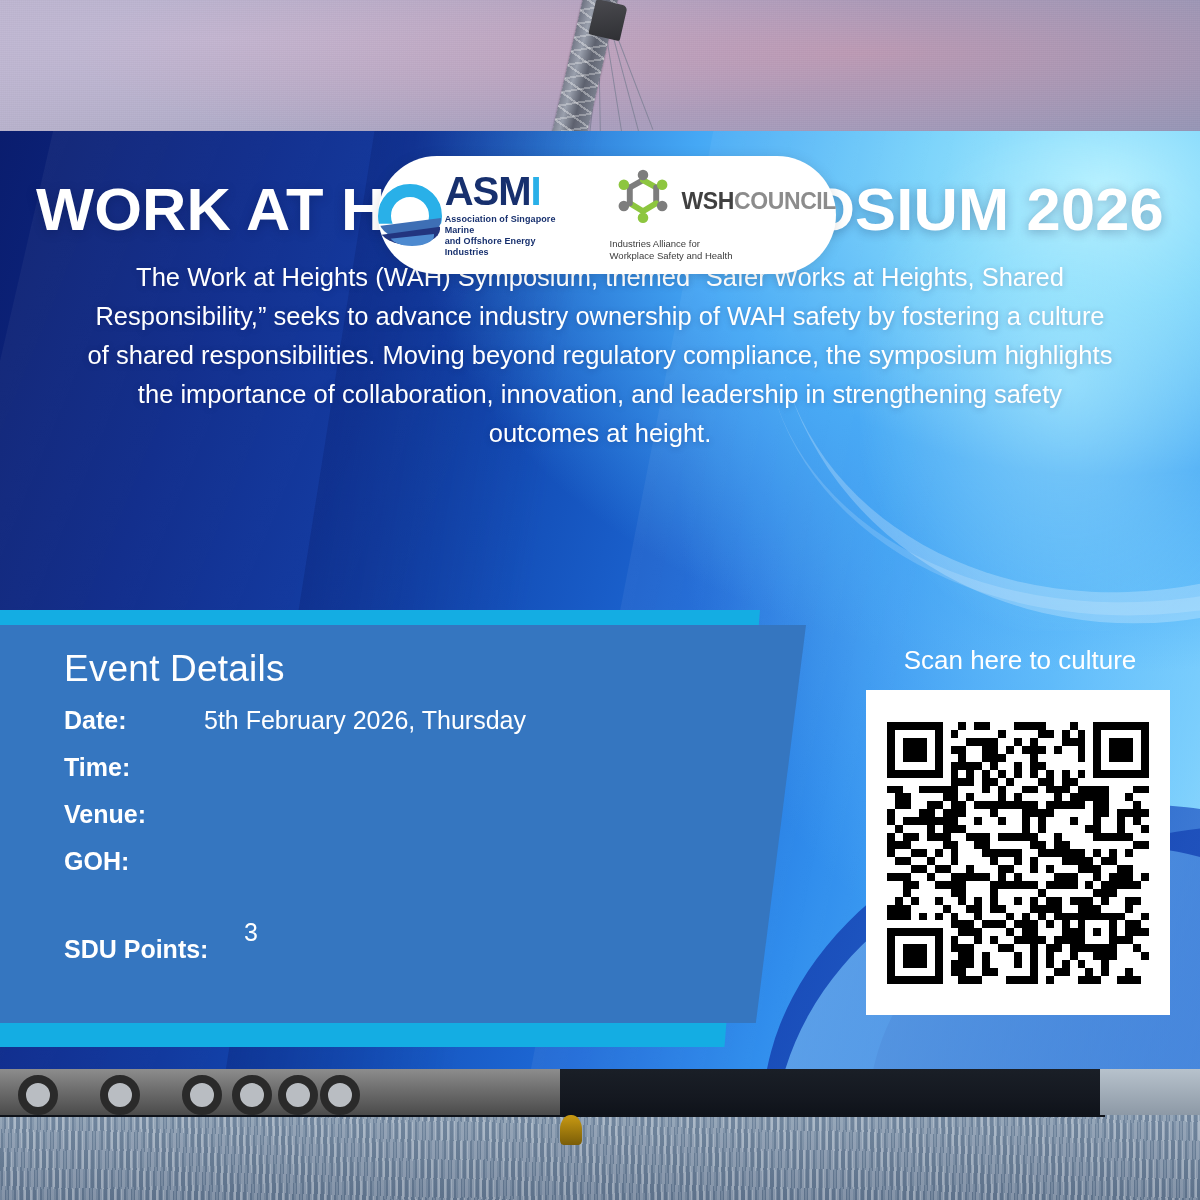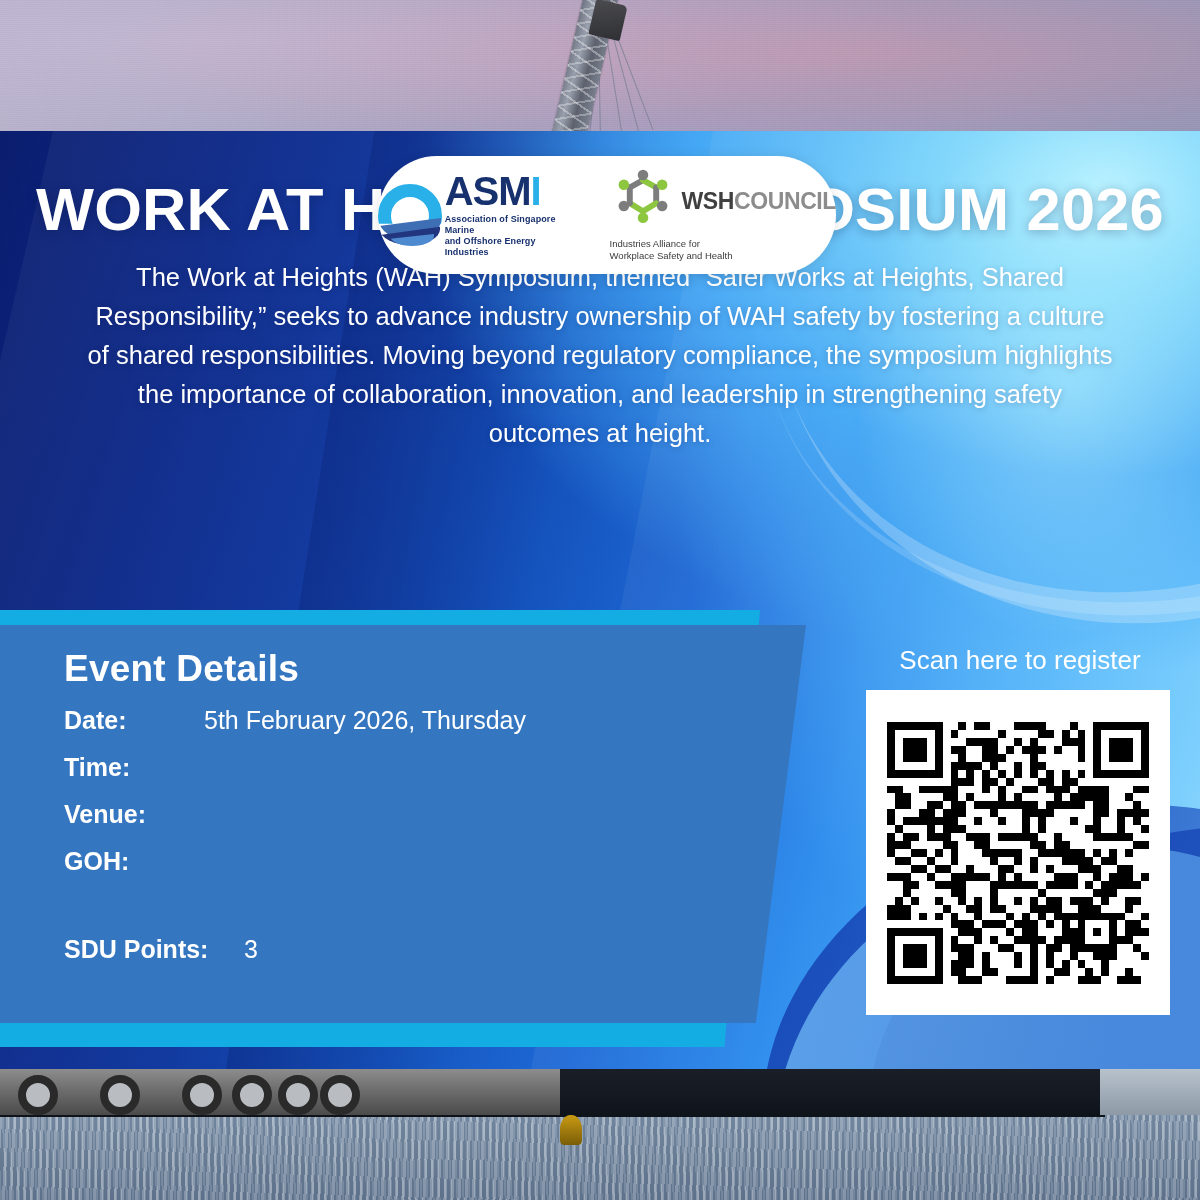--- a/index.html
+++ b/index.html
@@ -175,23 +175,23 @@
   .panel-blue{
     position:absolute;left:-30px;top:625px;width:836px;height:398px;
     background:#3576c0;
     clip-path:polygon(0 0, 100% 0, 94% 100%, 0 100%);
     z-index:5;
   }
   .details{
     position:absolute;left:64px;top:648px;width:700px;z-index:6;color:#ffffff;
   }
   .details h2{
-    margin:0 0 14px 0;font-size:37px;font-weight:bold;letter-spacing:.2px;
-  }
-  .drow{display:flex;align-items:flex-end;margin-bottom:14px;}
+    margin:0 0 14px 0;font-size:37px;font-weight:normal;letter-spacing:.2px;
+  }
+  .drow{display:flex;align-items:center;margin-bottom:14px;}
   .dlabel{
     width:140px;flex:0 0 140px;font-size:25px;font-weight:bold;line-height:33px;
   }
   .dvalue{font-size:25px;line-height:33px;font-weight:normal;}
   .dvalue .l2{display:block;}
   .row-sdu{margin-top:20px;margin-bottom:0;}
   .row-sdu .dlabel{width:180px;flex:0 0 180px;margin-top:35px;}
 
   
   .scan-label{
@@ -344,21 +344,21 @@
     <div class="drow">
       <div class="dlabel">GOH:</div>
     </div>
 
     <div class="drow row-sdu">
       <div class="dlabel">SDU Points:</div>
       <div class="dvalue">3</div>
     </div>
   </div>
 
-  <div class="scan-label">Scan here to register</div>
+  <div class="scan-label">Scan here to culture</div>
   <div class="qr-card">
     <svg id="qr-svg" width="262" height="262" viewBox="0 0 33 33" shape-rendering="crispEdges">
         <rect width="33" height="33" fill="#ffffff"></rect>
         <path d="M0 0h1v1h-1zM1 0h1v1h-1zM2 0h1v1h-1zM3 0h1v1h-1zM4 0h1v1h-1zM5 0h1v1h-1zM6 0h1v1h-1zM9 0h1v1h-1zM11 0h1v1h-1zM12 0h1v1h-1zM16 0h1v1h-1zM17 0h1v1h-1zM18 0h1v1h-1zM19 0h1v1h-1zM23 0h1v1h-1zM26 0h1v1h-1zM27 0h1v1h-1zM28 0h1v1h-1zM29 0h1v1h-1zM30 0h1v1h-1zM31 0h1v1h-1zM32 0h1v1h-1zM0 1h1v1h-1zM6 1h1v1h-1zM8 1h1v1h-1zM14 1h1v1h-1zM19 1h1v1h-1zM20 1h1v1h-1zM22 1h1v1h-1zM24 1h1v1h-1zM26 1h1v1h-1zM32 1h1v1h-1zM0 2h1v1h-1zM2 2h1v1h-1zM3 2h1v1h-1zM4 2h1v1h-1zM6 2h1v1h-1zM10 2h1v1h-1zM11 2h1v1h-1zM12 2h1v1h-1zM13 2h1v1h-1zM16 2h1v1h-1zM18 2h1v1h-1zM22 2h1v1h-1zM23 2h1v1h-1zM24 2h1v1h-1zM26 2h1v1h-1zM28 2h1v1h-1zM29 2h1v1h-1zM30 2h1v1h-1zM32 2h1v1h-1zM0 3h1v1h-1zM2 3h1v1h-1zM3 3h1v1h-1zM4 3h1v1h-1zM6 3h1v1h-1zM8 3h1v1h-1zM9 3h1v1h-1zM12 3h1v1h-1zM13 3h1v1h-1zM15 3h1v1h-1zM17 3h1v1h-1zM18 3h1v1h-1zM19 3h1v1h-1zM21 3h1v1h-1zM24 3h1v1h-1zM26 3h1v1h-1zM28 3h1v1h-1zM29 3h1v1h-1zM30 3h1v1h-1zM32 3h1v1h-1zM0 4h1v1h-1zM2 4h1v1h-1zM3 4h1v1h-1zM4 4h1v1h-1zM6 4h1v1h-1zM9 4h1v1h-1zM12 4h1v1h-1zM13 4h1v1h-1zM14 4h1v1h-1zM18 4h1v1h-1zM24 4h1v1h-1zM26 4h1v1h-1zM28 4h1v1h-1zM29 4h1v1h-1zM30 4h1v1h-1zM32 4h1v1h-1zM0 5h1v1h-1zM6 5h1v1h-1zM8 5h1v1h-1zM9 5h1v1h-1zM10 5h1v1h-1zM11 5h1v1h-1zM13 5h1v1h-1zM16 5h1v1h-1zM18 5h1v1h-1zM19 5h1v1h-1zM26 5h1v1h-1zM32 5h1v1h-1zM0 6h1v1h-1zM1 6h1v1h-1zM2 6h1v1h-1zM3 6h1v1h-1zM4 6h1v1h-1zM5 6h1v1h-1zM6 6h1v1h-1zM8 6h1v1h-1zM10 6h1v1h-1zM12 6h1v1h-1zM14 6h1v1h-1zM16 6h1v1h-1zM18 6h1v1h-1zM20 6h1v1h-1zM22 6h1v1h-1zM24 6h1v1h-1zM26 6h1v1h-1zM27 6h1v1h-1zM28 6h1v1h-1zM29 6h1v1h-1zM30 6h1v1h-1zM31 6h1v1h-1zM32 6h1v1h-1zM8 7h1v1h-1zM9 7h1v1h-1zM10 7h1v1h-1zM12 7h1v1h-1zM13 7h1v1h-1zM15 7h1v1h-1zM19 7h1v1h-1zM20 7h1v1h-1zM22 7h1v1h-1zM23 7h1v1h-1zM0 8h1v1h-1zM1 8h1v1h-1zM4 8h1v1h-1zM5 8h1v1h-1zM6 8h1v1h-1zM7 8h1v1h-1zM8 8h1v1h-1zM12 8h1v1h-1zM14 8h1v1h-1zM17 8h1v1h-1zM18 8h1v1h-1zM20 8h1v1h-1zM21 8h1v1h-1zM22 8h1v1h-1zM24 8h1v1h-1zM25 8h1v1h-1zM26 8h1v1h-1zM27 8h1v1h-1zM31 8h1v1h-1zM32 8h1v1h-1zM1 9h1v1h-1zM2 9h1v1h-1zM7 9h1v1h-1zM8 9h1v1h-1zM10 9h1v1h-1zM14 9h1v1h-1zM16 9h1v1h-1zM21 9h1v1h-1zM23 9h1v1h-1zM24 9h1v1h-1zM25 9h1v1h-1zM26 9h1v1h-1zM27 9h1v1h-1zM30 9h1v1h-1zM1 10h1v1h-1zM2 10h1v1h-1zM5 10h1v1h-1zM6 10h1v1h-1zM8 10h1v1h-1zM9 10h1v1h-1zM11 10h1v1h-1zM12 10h1v1h-1zM13 10h1v1h-1zM14 10h1v1h-1zM15 10h1v1h-1zM16 10h1v1h-1zM17 10h1v1h-1zM18 10h1v1h-1zM20 10h1v1h-1zM21 10h1v1h-1zM22 10h1v1h-1zM23 10h1v1h-1zM24 10h1v1h-1zM26 10h1v1h-1zM27 10h1v1h-1zM31 10h1v1h-1zM0 11h1v1h-1zM4 11h1v1h-1zM5 11h1v1h-1zM7 11h1v1h-1zM8 11h1v1h-1zM9 11h1v1h-1zM13 11h1v1h-1zM17 11h1v1h-1zM18 11h1v1h-1zM19 11h1v1h-1zM20 11h1v1h-1zM26 11h1v1h-1zM27 11h1v1h-1zM29 11h1v1h-1zM30 11h1v1h-1zM31 11h1v1h-1zM32 11h1v1h-1zM0 12h1v1h-1zM2 12h1v1h-1zM3 12h1v1h-1zM4 12h1v1h-1zM5 12h1v1h-1zM6 12h1v1h-1zM7 12h1v1h-1zM8 12h1v1h-1zM11 12h1v1h-1zM14 12h1v1h-1zM17 12h1v1h-1zM19 12h1v1h-1zM23 12h1v1h-1zM26 12h1v1h-1zM29 12h1v1h-1zM31 12h1v1h-1zM1 13h1v1h-1zM5 13h1v1h-1zM7 13h1v1h-1zM8 13h1v1h-1zM9 13h1v1h-1zM17 13h1v1h-1zM19 13h1v1h-1zM25 13h1v1h-1zM26 13h1v1h-1zM29 13h1v1h-1zM32 13h1v1h-1zM0 14h1v1h-1zM2 14h1v1h-1zM3 14h1v1h-1zM5 14h1v1h-1zM6 14h1v1h-1zM7 14h1v1h-1zM10 14h1v1h-1zM11 14h1v1h-1zM12 14h1v1h-1zM14 14h1v1h-1zM15 14h1v1h-1zM16 14h1v1h-1zM17 14h1v1h-1zM18 14h1v1h-1zM21 14h1v1h-1zM26 14h1v1h-1zM27 14h1v1h-1zM28 14h1v1h-1zM29 14h1v1h-1zM30 14h1v1h-1zM0 15h1v1h-1zM1 15h1v1h-1zM2 15h1v1h-1zM7 15h1v1h-1zM8 15h1v1h-1zM11 15h1v1h-1zM12 15h1v1h-1zM18 15h1v1h-1zM19 15h1v1h-1zM21 15h1v1h-1zM22 15h1v1h-1zM31 15h1v1h-1zM32 15h1v1h-1zM0 16h1v1h-1zM3 16h1v1h-1zM4 16h1v1h-1zM6 16h1v1h-1zM8 16h1v1h-1zM12 16h1v1h-1zM13 16h1v1h-1zM14 16h1v1h-1zM15 16h1v1h-1zM16 16h1v1h-1zM19 16h1v1h-1zM20 16h1v1h-1zM21 16h1v1h-1zM22 16h1v1h-1zM23 16h1v1h-1zM24 16h1v1h-1zM26 16h1v1h-1zM28 16h1v1h-1zM30 16h1v1h-1zM1 17h1v1h-1zM2 17h1v1h-1zM5 17h1v1h-1zM8 17h1v1h-1zM13 17h1v1h-1zM16 17h1v1h-1zM18 17h1v1h-1zM22 17h1v1h-1zM23 17h1v1h-1zM24 17h1v1h-1zM25 17h1v1h-1zM27 17h1v1h-1zM28 17h1v1h-1zM3 18h1v1h-1zM4 18h1v1h-1zM6 18h1v1h-1zM7 18h1v1h-1zM10 18h1v1h-1zM14 18h1v1h-1zM15 18h1v1h-1zM18 18h1v1h-1zM20 18h1v1h-1zM24 18h1v1h-1zM25 18h1v1h-1zM26 18h1v1h-1zM29 18h1v1h-1zM30 18h1v1h-1zM0 19h1v1h-1zM1 19h1v1h-1zM2 19h1v1h-1zM5 19h1v1h-1zM8 19h1v1h-1zM9 19h1v1h-1zM10 19h1v1h-1zM11 19h1v1h-1zM12 19h1v1h-1zM14 19h1v1h-1zM16 19h1v1h-1zM21 19h1v1h-1zM22 19h1v1h-1zM23 19h1v1h-1zM26 19h1v1h-1zM28 19h1v1h-1zM29 19h1v1h-1zM30 19h1v1h-1zM32 19h1v1h-1zM2 20h1v1h-1zM3 20h1v1h-1zM6 20h1v1h-1zM7 20h1v1h-1zM8 20h1v1h-1zM9 20h1v1h-1zM13 20h1v1h-1zM14 20h1v1h-1zM15 20h1v1h-1zM16 20h1v1h-1zM17 20h1v1h-1zM18 20h1v1h-1zM20 20h1v1h-1zM21 20h1v1h-1zM22 20h1v1h-1zM23 20h1v1h-1zM25 20h1v1h-1zM27 20h1v1h-1zM28 20h1v1h-1zM29 20h1v1h-1zM30 20h1v1h-1zM31 20h1v1h-1zM2 21h1v1h-1zM8 21h1v1h-1zM9 21h1v1h-1zM13 21h1v1h-1zM19 21h1v1h-1zM26 21h1v1h-1zM27 21h1v1h-1zM28 21h1v1h-1zM1 22h1v1h-1zM3 22h1v1h-1zM6 22h1v1h-1zM9 22h1v1h-1zM11 22h1v1h-1zM13 22h1v1h-1zM16 22h1v1h-1zM18 22h1v1h-1zM20 22h1v1h-1zM21 22h1v1h-1zM23 22h1v1h-1zM24 22h1v1h-1zM25 22h1v1h-1zM27 22h1v1h-1zM30 22h1v1h-1zM31 22h1v1h-1zM0 23h1v1h-1zM1 23h1v1h-1zM2 23h1v1h-1zM7 23h1v1h-1zM10 23h1v1h-1zM11 23h1v1h-1zM13 23h1v1h-1zM14 23h1v1h-1zM18 23h1v1h-1zM19 23h1v1h-1zM20 23h1v1h-1zM21 23h1v1h-1zM24 23h1v1h-1zM25 23h1v1h-1zM26 23h1v1h-1zM30 23h1v1h-1zM0 24h1v1h-1zM1 24h1v1h-1zM2 24h1v1h-1zM4 24h1v1h-1zM6 24h1v1h-1zM8 24h1v1h-1zM11 24h1v1h-1zM15 24h1v1h-1zM17 24h1v1h-1zM19 24h1v1h-1zM21 24h1v1h-1zM22 24h1v1h-1zM23 24h1v1h-1zM24 24h1v1h-1zM25 24h1v1h-1zM26 24h1v1h-1zM27 24h1v1h-1zM28 24h1v1h-1zM29 24h1v1h-1zM32 24h1v1h-1zM8 25h1v1h-1zM9 25h1v1h-1zM10 25h1v1h-1zM12 25h1v1h-1zM13 25h1v1h-1zM14 25h1v1h-1zM16 25h1v1h-1zM17 25h1v1h-1zM18 25h1v1h-1zM20 25h1v1h-1zM22 25h1v1h-1zM24 25h1v1h-1zM28 25h1v1h-1zM30 25h1v1h-1zM31 25h1v1h-1zM0 26h1v1h-1zM1 26h1v1h-1zM2 26h1v1h-1zM3 26h1v1h-1zM4 26h1v1h-1zM5 26h1v1h-1zM6 26h1v1h-1zM9 26h1v1h-1zM10 26h1v1h-1zM11 26h1v1h-1zM15 26h1v1h-1zM17 26h1v1h-1zM18 26h1v1h-1zM22 26h1v1h-1zM23 26h1v1h-1zM24 26h1v1h-1zM26 26h1v1h-1zM28 26h1v1h-1zM30 26h1v1h-1zM31 26h1v1h-1zM32 26h1v1h-1zM0 27h1v1h-1zM6 27h1v1h-1zM8 27h1v1h-1zM11 27h1v1h-1zM13 27h1v1h-1zM16 27h1v1h-1zM17 27h1v1h-1zM18 27h1v1h-1zM19 27h1v1h-1zM21 27h1v1h-1zM22 27h1v1h-1zM23 27h1v1h-1zM24 27h1v1h-1zM28 27h1v1h-1zM29 27h1v1h-1zM30 27h1v1h-1zM0 28h1v1h-1zM2 28h1v1h-1zM3 28h1v1h-1zM4 28h1v1h-1zM6 28h1v1h-1zM8 28h1v1h-1zM9 28h1v1h-1zM10 28h1v1h-1zM14 28h1v1h-1zM15 28h1v1h-1zM18 28h1v1h-1zM20 28h1v1h-1zM21 28h1v1h-1zM23 28h1v1h-1zM24 28h1v1h-1zM25 28h1v1h-1zM26 28h1v1h-1zM27 28h1v1h-1zM28 28h1v1h-1zM31 28h1v1h-1zM0 29h1v1h-1zM2 29h1v1h-1zM3 29h1v1h-1zM4 29h1v1h-1zM6 29h1v1h-1zM9 29h1v1h-1zM10 29h1v1h-1zM12 29h1v1h-1zM16 29h1v1h-1zM18 29h1v1h-1zM20 29h1v1h-1zM23 29h1v1h-1zM26 29h1v1h-1zM27 29h1v1h-1zM28 29h1v1h-1zM32 29h1v1h-1zM0 30h1v1h-1zM2 30h1v1h-1zM3 30h1v1h-1zM4 30h1v1h-1zM6 30h1v1h-1zM8 30h1v1h-1zM9 30h1v1h-1zM10 30h1v1h-1zM12 30h1v1h-1zM16 30h1v1h-1zM18 30h1v1h-1zM20 30h1v1h-1zM22 30h1v1h-1zM24 30h1v1h-1zM27 30h1v1h-1zM0 31h1v1h-1zM6 31h1v1h-1zM8 31h1v1h-1zM9 31h1v1h-1zM12 31h1v1h-1zM13 31h1v1h-1zM18 31h1v1h-1zM21 31h1v1h-1zM22 31h1v1h-1zM25 31h1v1h-1zM27 31h1v1h-1zM30 31h1v1h-1zM0 32h1v1h-1zM1 32h1v1h-1zM2 32h1v1h-1zM3 32h1v1h-1zM4 32h1v1h-1zM5 32h1v1h-1zM6 32h1v1h-1zM9 32h1v1h-1zM10 32h1v1h-1zM11 32h1v1h-1zM15 32h1v1h-1zM16 32h1v1h-1zM17 32h1v1h-1zM18 32h1v1h-1zM20 32h1v1h-1zM24 32h1v1h-1zM25 32h1v1h-1zM26 32h1v1h-1zM29 32h1v1h-1zM30 32h1v1h-1zM31 32h1v1h-1z" fill="#000000"></path>
       </svg>
   </div>
 
   <div class="photo-bottom">
     <div class="nav-dark"></div>
     <div class="water"></div>

